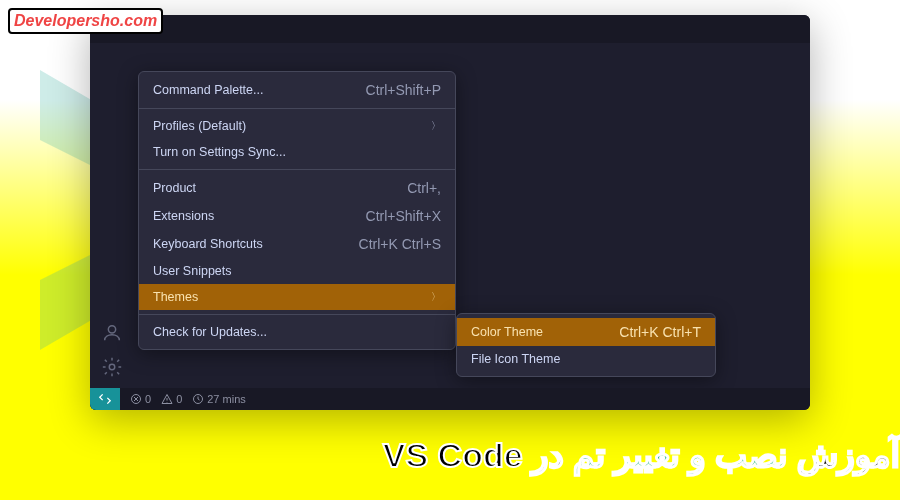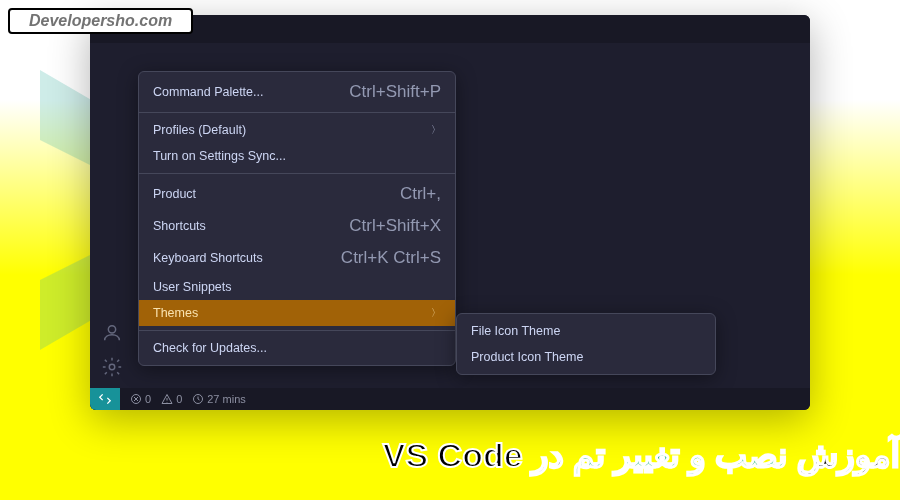--- a/index.html
+++ b/index.html
@@ -4,21 +4,21 @@
   <style>
     * { margin: 0; padding: 0; box-sizing: border-box; }
     body {
       width: 900px;
       height: 500px;
       background: linear-gradient(180deg, #ffffff 0%, #ffffff 20%, #ffff00 55%, #ffff00 100%);
       font-family: -apple-system, BlinkMacSystemFont, "Segoe UI", sans-serif;
       position: relative;
       overflow: hidden;
     }
-    .watermark-logo { position: absolute; top: 8px; left: 8px; background: #fff; border: 2px solid #000; border-radius: 4px; padding: 2px 19px; font-weight: 700; font-style: italic; font-size: 16px; color: #737373; z-index: 10; }
+    .watermark-logo { position: absolute; top: 8px; left: 8px; background: #fff; border: 2px solid #000; border-radius: 4px; padding: 2px 4px; font-weight: 700; font-style: italic; font-size: 16px; color: #ef4444; z-index: 10; }
     .bg-arrow { position: absolute; left: 0; top: 30px; opacity: 0.25; }
     .vscode-window {
       position: absolute;
       left: 90px;
       top: 15px;
       width: 720px;
       height: 395px;
       background: #1e1e2e;
       border-radius: 6px;
       box-shadow: 0 10px 40px rgba(0,0,0,0.3);
@@ -45,21 +45,21 @@
       background: #2a2a3c; border: 1px solid #45475a; border-radius: 6px;
       padding: 4px 0; font-size: 12.5px; color: #cdd6f4;
       box-shadow: 0 4px 20px rgba(0,0,0,0.4);
     }
     .menu-item {
       display: flex; justify-content: space-between; align-items: center;
       padding: 6px 14px; cursor: default;
     }
     .menu-item.highlighted { background: #a16207; color: #f9e2af; }
     .menu-sep { height: 1px; background: #45475a; margin: 4px 0; }
-    .shortcut { color: #9399b2; font-size: 17px; }
+    .shortcut { color: #9399b2; font-size: 14px; }
     .menu-item.highlighted .shortcut { color: #f9e2af; }
     .chevron { font-size: 10px; opacity: 0.8; }
 
     .submenu {
       position: absolute; left: 366px; top: 298px; width: 260px;
       background: #2a2a3c; border: 1px solid #45475a; border-radius: 6px;
       padding: 4px 0; font-size: 12.5px; color: #cdd6f4;
       box-shadow: 0 4px 20px rgba(0,0,0,0.4);
     }
 
@@ -109,46 +109,47 @@
     </div>
     <div class="menu-item">
       <span>Turn on Settings Sync...</span>
     </div>
     <div class="menu-sep"></div>
     <div class="menu-item">
       <span>Product</span>
       <span class="shortcut">Ctrl+,</span>
     </div>
     <div class="menu-item">
-      <span>Shortcuts</span>
+      <span>Extensions</span>
       <span class="shortcut">Ctrl+Shift+X</span>
     </div>
     <div class="menu-item">
       <span>Keyboard Shortcuts</span>
       <span class="shortcut">Ctrl+K Ctrl+S</span>
     </div>
     <div class="menu-item">
       <span>User Snippets</span>
     </div>
     <div class="menu-item highlighted">
       <span>Themes</span>
       <span class="chevron">〉</span>
     </div>
     <div class="menu-sep"></div>
     <div class="menu-item">
       <span>Check for Updates...</span>
     </div>
   </div>
 
   <div class="submenu">
+    <div class="menu-item highlighted">
+      <span>Color Theme</span>
+      <span class="shortcut">Ctrl+K Ctrl+T</span>
+    </div>
     <div class="menu-item">
       <span>File Icon Theme</span>
-    </div>
-    <div class="menu-item">
-      <span>Product Icon Theme</span>
     </div>
   </div>
 
   <div class="status-bar">
     <div class="remote-btn">
       <svg width="14" height="14" viewBox="0 0 24 24" fill="none" stroke="#fff" stroke-width="2.2">
         <path d="M8 4l-5 5 5 5M16 10l5 5-5 5"></path>
       </svg>
     </div>
     <div class="status-items">

